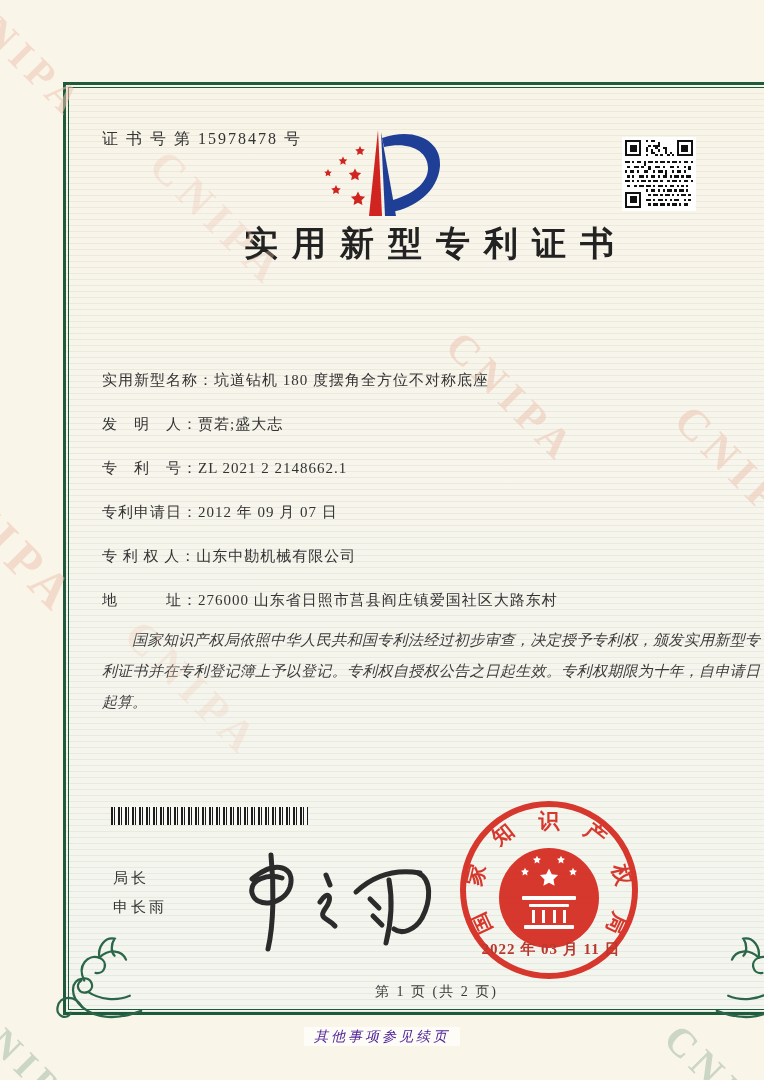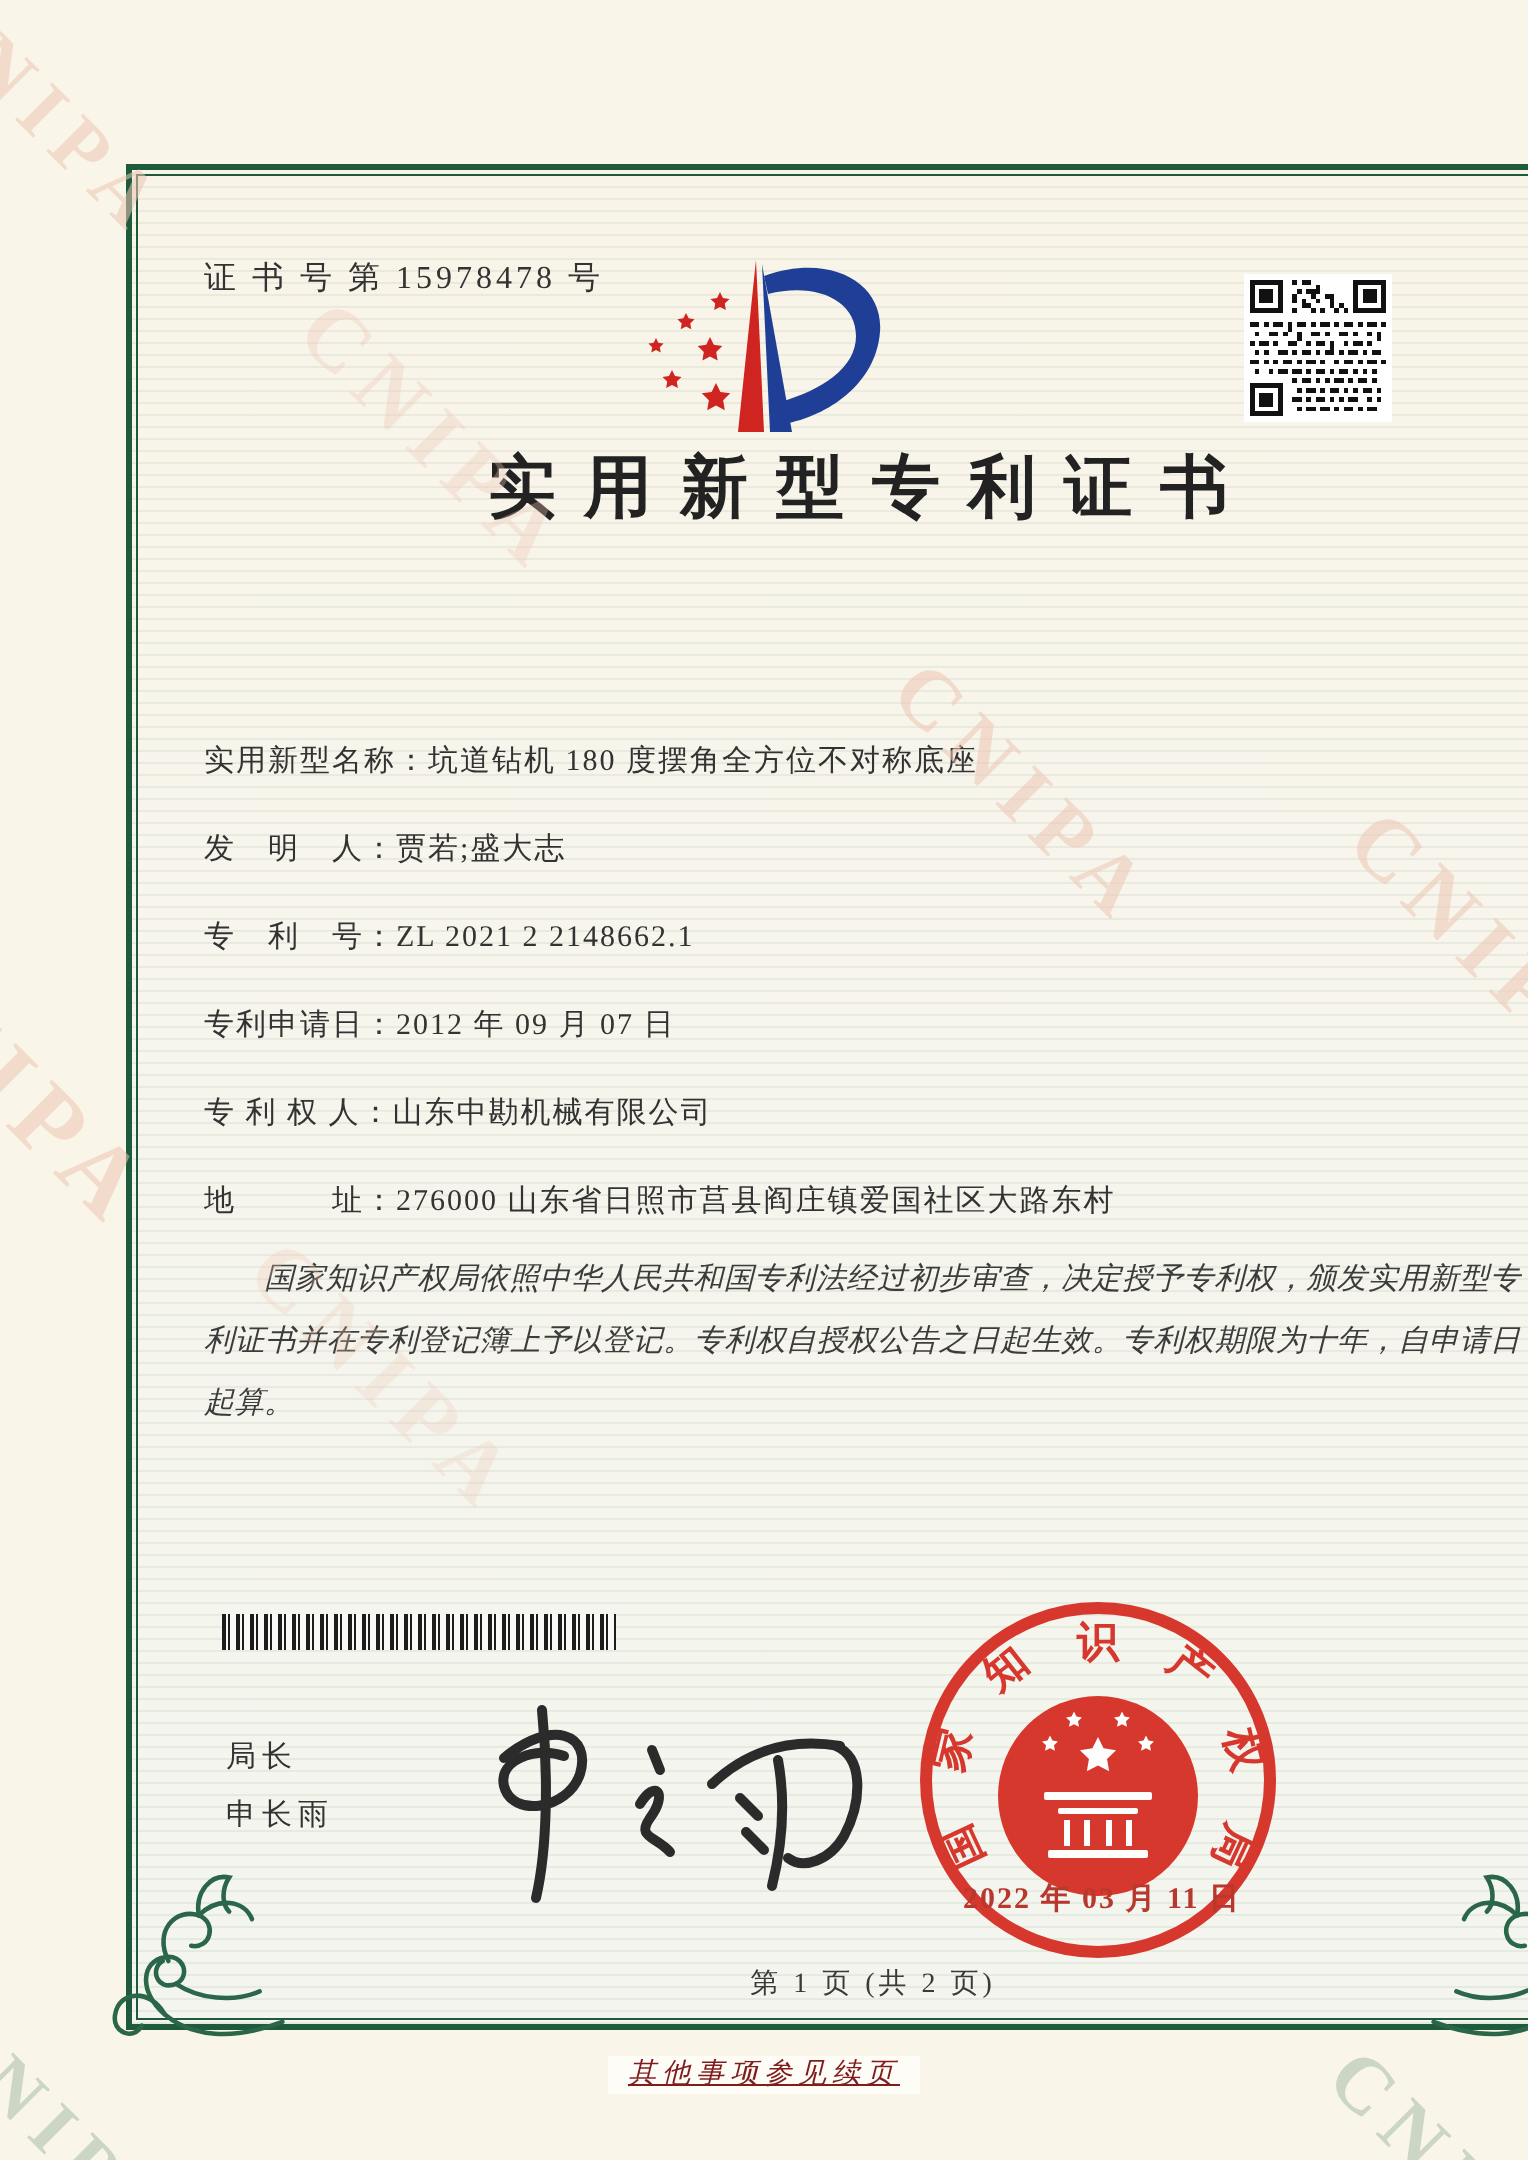--- a/index.html
+++ b/index.html
@@ -49,21 +49,21 @@
   .seal{position:absolute;left:390px;top:712px;width:186px;height:186px;z-index:4;opacity:0.92;}
   .seal-date{position:absolute;left:20px;bottom:24px;width:150px;text-align:center;
              font-size:15px;font-weight:bold;letter-spacing:1px;color:#b5281e;white-space:nowrap;}
   
   .page-info{position:absolute;left:0;right:0;top:898px;text-align:center;font-size:14px;
              letter-spacing:2px;color:#3a3a3a;padding-left:15px;}
   .flourish{position:absolute;z-index:5;}
   .flourish.left{left:-16px;top:848px;}
   .flourish.right{right:-16px;top:848px;transform:scaleX(-1);}
   .note{position:absolute;left:0;right:0;top:1028px;text-align:center;font-size:14px;
-        font-style:italic;letter-spacing:3px;color:#7f1d1d;z-index:3;text-decoration:underline;}
+        font-style:italic;letter-spacing:3px;color:#4c1d95;z-index:3;}
   .note span{background:rgba(255,255,255,0.65);padding:2px 10px;}
 </style>
 </head>
 <body>
 
 <div class="page">
 
   <div class="wm pink" style="left:-18px;top:-18px;font-size:40px;">CNIPA</div>
   <div class="wm pink" style="left:175px;top:140px;font-size:44px;opacity:.6;">CNIPA</div>
   <div class="wm pink" style="left:470px;top:322px;font-size:42px;">CNIPA</div>

